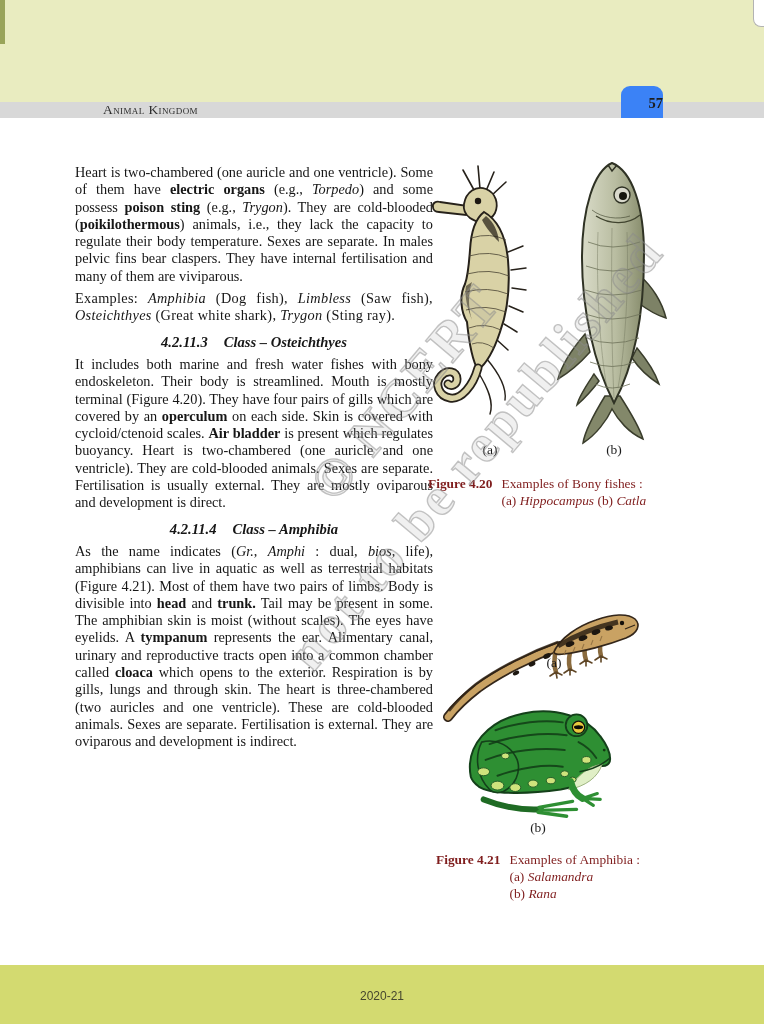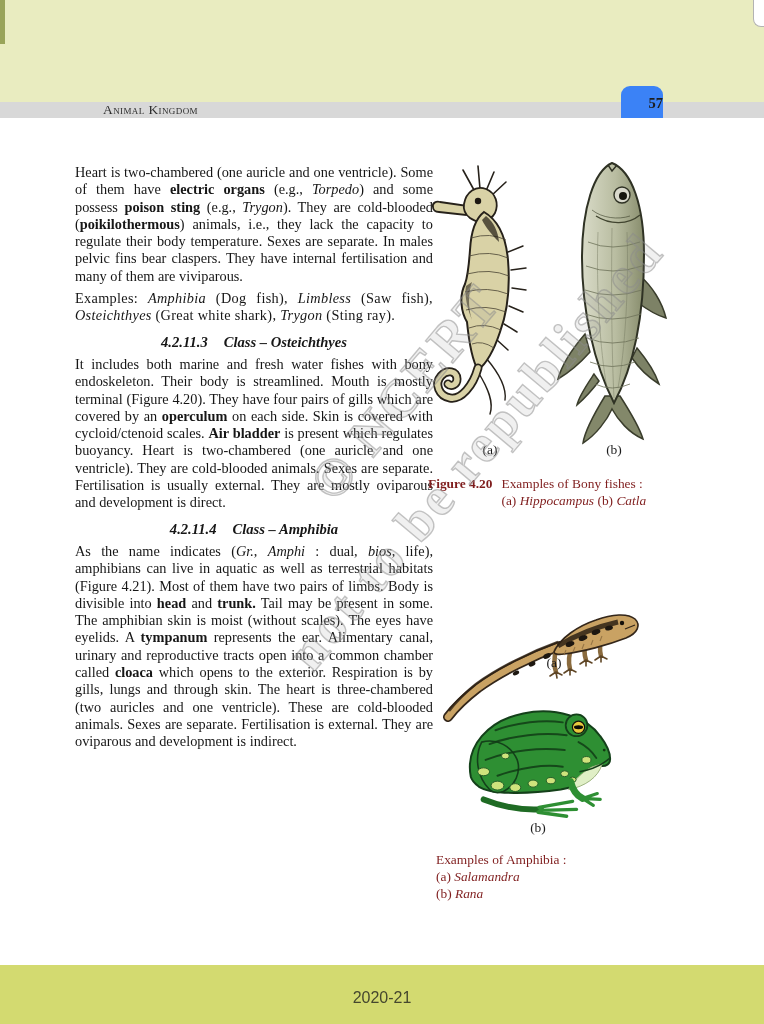--- a/index.html
+++ b/index.html
@@ -31,21 +31,21 @@
   .fig-caption{position:absolute;display:flex;font-size:13.4px;line-height:16.8px;color:#7f1d1d;text-align:left;}
   .fig-label{font-weight:bold;white-space:nowrap;margin-right:9px;}
   
   .watermark{position:absolute;left:140px;top:330px;width:600px;text-align:center;
              transform:rotate(-50deg);font-weight:bold;font-size:54px;line-height:92px;letter-spacing:3px;
              color:rgba(150,150,150,0.14);-webkit-text-stroke:1.4px rgba(140,140,140,0.5);
              pointer-events:none;z-index:6;}
   
   .footer-band{position:absolute;left:0;top:965px;width:764px;height:59px;background:#d3da70;text-align:center;}
   .footer-band span{display:inline-block;margin-top:24px;font-family:"Liberation Sans",sans-serif;
-                    font-size:16px;color:#45472e;text-align:center;}
+                    font-size:12px;color:#45472e;text-align:center;}
 </style>
 </head>
 <body>
 
 <div class="page">
 
   <div class="banner-top"></div>
   <div class="corner-strip"></div>
   <div class="corner-tab-tr"></div>
   <div class="corner-tab-br"></div>
@@ -198,20 +198,21 @@
     <ellipse cx="126" cy="43" rx="4.6" ry="2" fill="#0c0a06"></ellipse>
     <circle cx="152" cy="66" r="1.4" fill="#11350f"></circle>
     <path d="M158,74 C150,81 139,86 127,88" fill="none" stroke="#14401a" stroke-width="1.5"></path>
     <path d="M118,98 C120,106 124,112 130,115" fill="none" stroke="#2e8f33" stroke-width="7" stroke-linecap="round"></path>
     <path d="M130,115 L145,110 M130,115 L148,116 M130,115 L141,122" fill="none" stroke="#2e8f33" stroke-width="3.2" stroke-linecap="round"></path>
   </svg>
 
   <span class="fig-sublabel" style="left:518px;top:820px">(b)</span>
 
   <div class="fig-caption" style="left:436px;top:852px;width:292px">
+    <span class="fig-label">Figure 4.21</span>
     <span class="fig-text">Examples of Amphibia :<br>(a) <i>Salamandra</i><br>(b) <i>Rana</i></span>
   </div>
 
   <div class="watermark">
     <div>© NCERT</div>
     <div>not to be republished</div>
   </div>
 
   <div class="footer-band">
     <span>2020-21</span>

